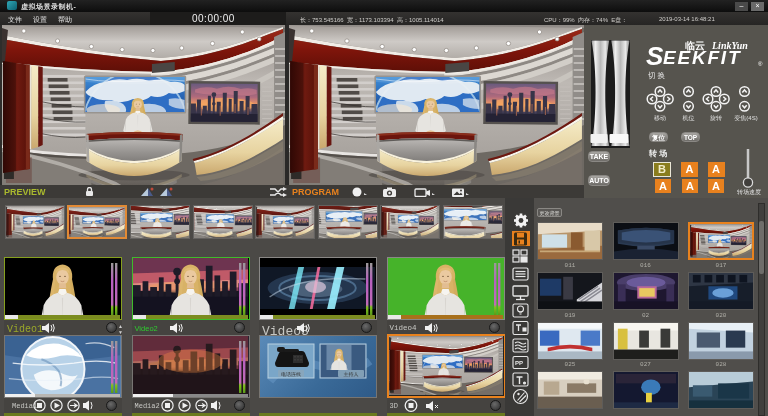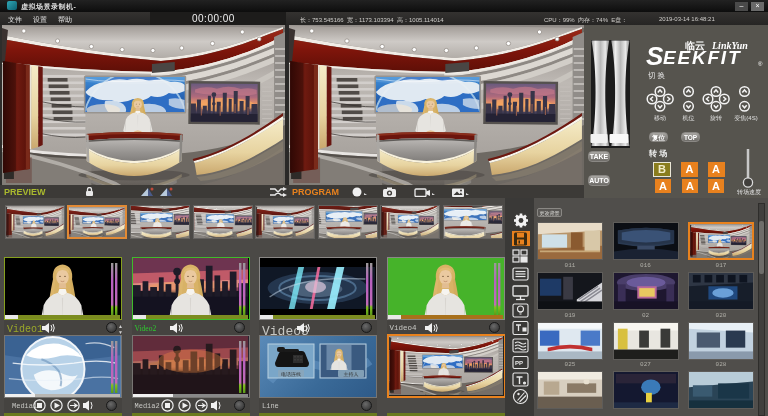--- a/index.html
+++ b/index.html
@@ -551,21 +551,21 @@
         </svg>
     <svg class="abs" style="left:106px;top:5px" width="7" height="52" viewBox="0 0 7 52">
           <rect x="0" y="0" width="2.4" height="52" fill="url(#meterg)"></rect>
           <rect x="4" y="0" width="2.4" height="52" fill="url(#meterg)"></rect>
         </svg>
     <div class="abs" style="left:0;bottom:0;width:115px;height:4px;background:#7c8c20;">
           <div class="abs" style="left:0;top:0;width:13px;height:4px;background:#e8e8e8;"></div>
         </div>
   </div>
   <div class="lbar" style="left:131.5px;top:122px;width:118px;height:16px;">
-    <span class="abs" style="left:3px;top:4px;color:#2ecc2e;font-size:7.5px;font-family:Liberation Serif, serif;">Video2</span>
+    <span class="abs" style="left:3px;top:4px;color:#2ecc2e;font-size:7.5px;font-family:Liberation Sans, sans-serif;">Video2</span>
     <svg class="abs" style="left:38px;top:3px" width="13" height="10" viewBox="0 0 13 10">
           <path d="M0,3 H3 L7,0 V10 L3,7 H0 Z" fill="#f0f0f0"></path>
           <path d="M9,2 Q11,5 9,8 M11,1 Q13.5,5 11,9" stroke="#f0f0f0" fill="none" stroke-width="1"></path>
         </svg>
     <div class="knob" style="left:102px;top:2px;"></div>
   </div>
 
   <div class="vpanel" style="left:259px;top:59px;width:118px;height:63px;border:1.5px solid #8a8886;background:#000;">
     <svg class="abs" style="left:0;top:9px" width="115" height="42" viewBox="0 0 120 42" preserveAspectRatio="none">
           <use href="#fx"></use>
@@ -687,29 +687,37 @@
       <rect x="60" y="8" width="46" height="34" fill="#4a6a90" stroke="#b8d0e0" stroke-width="1"></rect>
       <rect x="61" y="9" width="44" height="32" fill="#3a5a80"></rect>
       <rect x="78" y="34" width="26" height="7" rx="1" fill="#8aa6ba" opacity="0.9"></rect>
       <text x="91" y="39.5" font-size="5" fill="#333" text-anchor="middle">主持人</text>
     </svg>
     <svg class="abs" style="left:64px;top:9px" width="30" height="25" viewBox="0 0 100 100">
           <rect width="100" height="100" fill="#6a88a8"></rect>
           <use href="#anchor" x="0" y="8" width="100" height="140"></use>
         </svg>
   </div>
-  <div class="lbar" style="left:259px;top:200px;width:118px;height:15px;">
-    <span class="abs" style="left:3px;top:4px;color:#c8c8c4;font-size:7px;font-family:'Liberation Mono',monospace;">Line</span>
-    <div class="knob" style="left:102px;top:2px;"></div>
-  </div>
 
   <div class="vpanel" style="left:386.5px;top:136px;width:119px;height:64px;border:2.5px solid #e8821e;background:#222;">
     <svg class="abs" style="left:0;top:0" width="114" height="59" viewBox="0 0 285 160" preserveAspectRatio="none">
           <use href="#studio" width="285" height="160"></use>
         </svg>
+  </div>
+  <div class="lbar" style="left:386.5px;top:200px;width:119px;height:15px;">
+    <span class="abs" style="left:3px;top:4px;color:#c8c8c4;font-size:7px;font-family:'Liberation Mono',monospace;">3D</span>
+    <svg class="abs" style="left:17px;top:1px" width="14" height="13" viewBox="0 0 14 13">
+          <circle cx="7" cy="6.5" r="5.8" fill="none" stroke="#f0f0f0" stroke-width="1.3"></circle>
+          <rect x="4.5" y="4" width="5" height="5" fill="#f0f0f0"></rect>
+        </svg>
+    <svg class="abs" style="left:39px;top:3px" width="13" height="10" viewBox="0 0 13 10">
+          <path d="M0,3 H3 L7,0 V10 L3,7 H0 Z" fill="#f0f0f0"></path>
+          <path d="M9,4 L12,7 M12,4 L9,7" stroke="#f0f0f0" stroke-width="1"></path>
+        </svg>
+    <div class="knob" style="left:103px;top:2px;"></div>
   </div>
 
   <div class="abs" style="left:4px;top:215px;width:118px;height:3px;background:#6a7a1e;"></div>
   <div class="abs" style="left:131.5px;top:215px;width:118px;height:3px;background:#6a7a1e;"></div>
   <div class="abs" style="left:259px;top:215px;width:118px;height:3px;background:#6a7a1e;"></div>
   <div class="abs" style="left:386.5px;top:215px;width:119px;height:3px;background:#6a7a1e;"></div>
 
   <div id="sidebar">
     <svg class="abs" style="left:0;top:0" width="29" height="218" viewBox="0 0 29 218">
 

